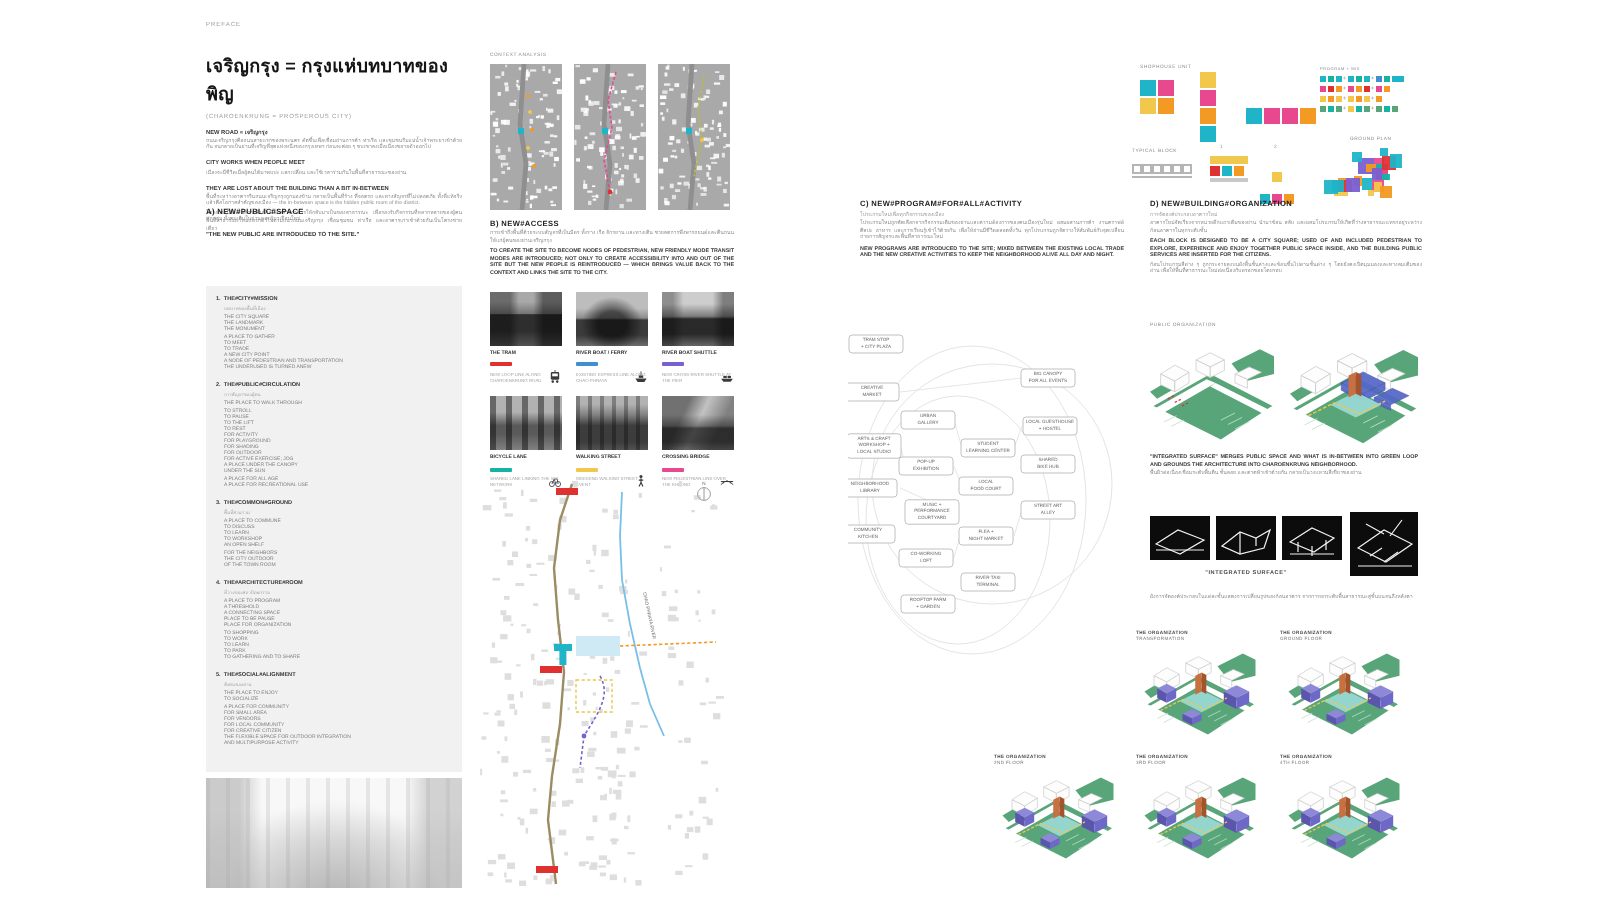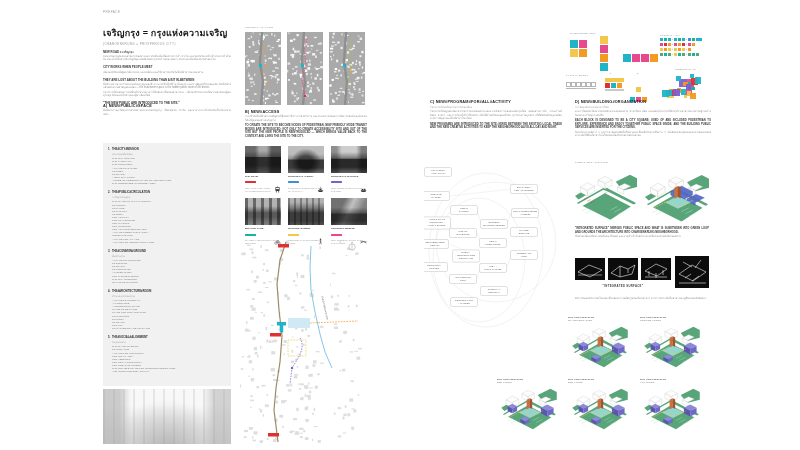--- a/index.html
+++ b/index.html
@@ -94,21 +94,21 @@
   .tile path,.tile polygon{stroke:#f2f2f2;stroke-width:.6;fill:none;}
   .tiles-cap{font-size:2.8px;font-weight:bold;color:#444;text-align:center;letter-spacing:.3px;}
 </style>
 </head>
 <body>
 
 <div class="board">
 
   <div class="abs" style="left:103px;top:10px;width:128px;">
     <div class="preface">PREFACE</div>
-    <div class="title" style="margin-top:12px;">เจริญกรุง = กรุงแห่งความเจริญ</div>
+    <div class="title" style="margin-top:12px;">เจริญกรุง = กรุงแห่บทบาทของพิญ</div>
     <div class="subtitle">(CHAROENKRUNG  =  PROSPEROUS CITY)</div>
     <div class="h-tiny">NEW ROAD = เจริญกรุง</div>
     <div class="p-tiny">ถนนเจริญกรุงคือถนนสายแรกของพระนคร ตัดขึ้นเพื่อเชื่อมย่านการค้า ท่าเรือ และชุมชนริมแม่น้ำเจ้าพระยาเข้าด้วยกัน จนกลายเป็นย่านที่เจริญที่สุดแห่งหนึ่งของกรุงเทพฯ ก่อนจะค่อย ๆ ซบเซาลงเมื่อเมืองขยายตัวออกไป</div>
     <div class="h-tiny">CITY WORKS WHEN PEOPLE MEET</div>
     <div class="p-tiny">เมืองจะมีชีวิตเมื่อผู้คนได้มาพบปะ แลกเปลี่ยน และใช้เวลาร่วมกันในพื้นที่สาธารณะของย่าน</div>
     <div class="h-tiny">THEY ARE LOST ABOUT THE BUILDING THAN A BIT IN-BETWEEN</div>
     <div class="p-tiny">พื้นที่ระหว่างอาคารริมถนนเจริญกรุงถูกมองข้าม กลายเป็นพื้นที่ร้าง ที่จอดรถ และทางสัญจรที่ไม่ปลอดภัย ทั้งที่แท้จริงแล้วคือโอกาสสำคัญของเมือง — the in-between space is the hidden public room of the district.</div>
     <div class="p-tiny">โครงการนี้จึงเสนอการคืนพื้นที่ระหว่างอาคารให้กลับมาเป็นของสาธารณะ เพื่อรองรับกิจกรรมที่หลากหลายของผู้คนทุกกลุ่ม ทั้งคนเดิมในย่านและผู้มาเยือนใหม่</div>
     <div class="quote">"THE NEW PUBLIC ARE INTRODUCED TO THE SITE."</div>
   </div>

